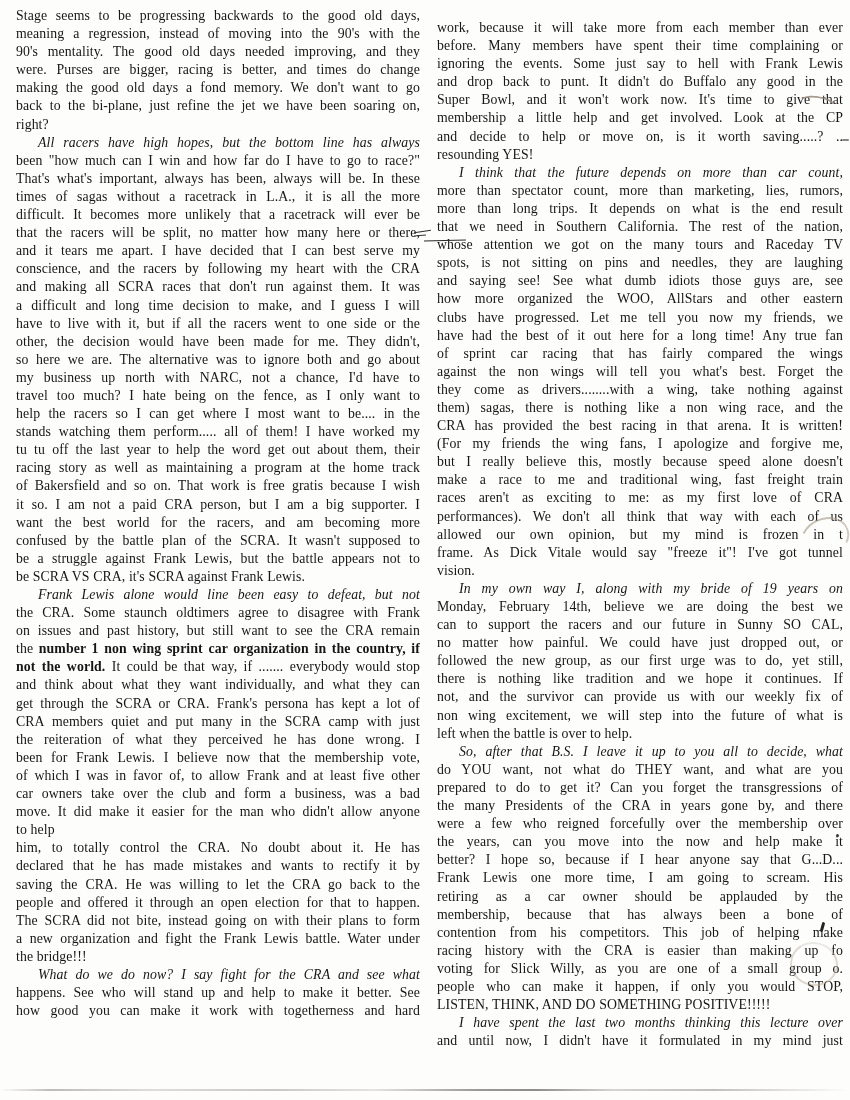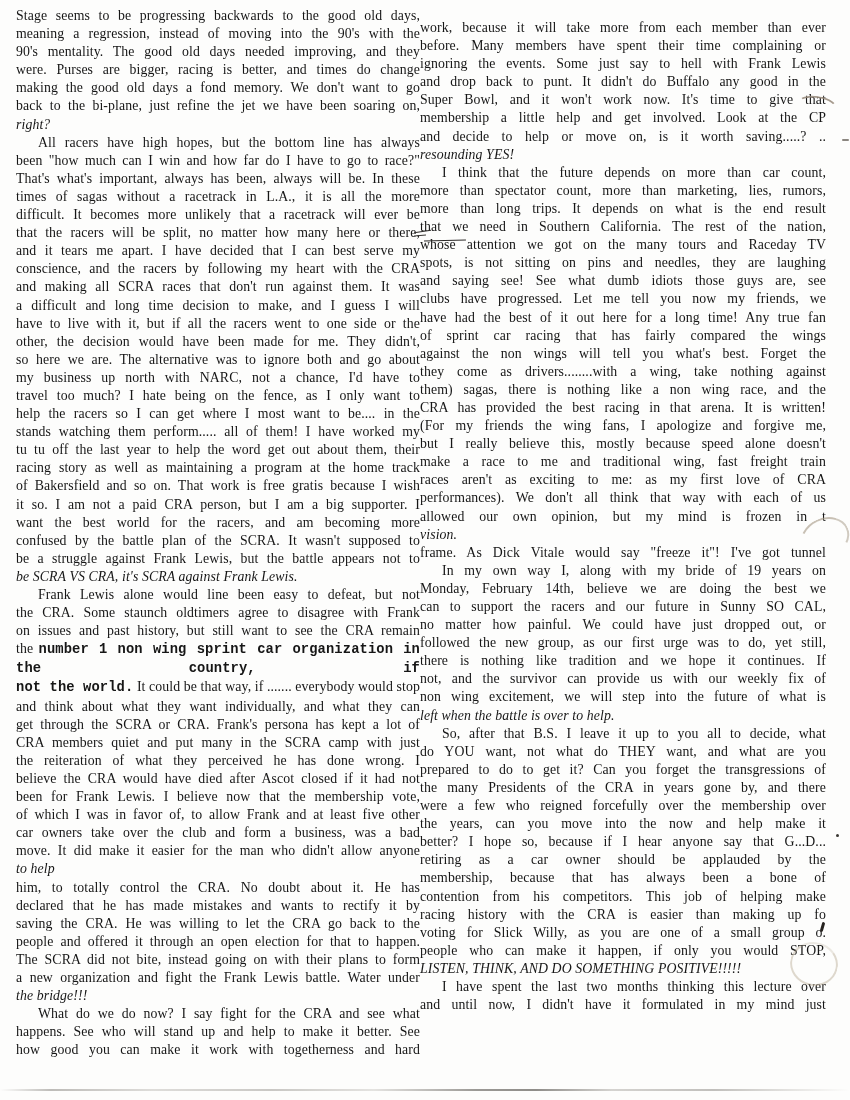--- a/index.html
+++ b/index.html
@@ -6,34 +6,34 @@
   .page{
     position:relative;
     width:850px;height:1100px;
     background:#fdfdfc;
     overflow:hidden;
     font-family:"Liberation Serif","DejaVu Serif",serif;
     color:#161616;
   }
   .columns{
     position:absolute;left:16px;top:7px;
-    display:flex;gap:0;
+    display:flex;gap:17px;
   }
   .col{width:404px;}
   .col.rightcol{width:406px;margin-top:12px;}
   .line{
     font-size:13.8px;
     line-height:18.1px;
     text-align:justify;
     text-align-last:justify;
     letter-spacing:0.1px;
   }
-  .line.lastleft{text-align-last:left;font-style:italic;}
-  .line.indent{text-indent:22px;}
-  .line b{font-weight:bold;font-family:Liberation Mono, monospace;}
+  .line.lastleft{text-align-last:left;}
+  .line.indent{text-indent:22px;font-style:italic;}
+  .line b{font-weight:bold;}
   
   .art{position:absolute;pointer-events:none;}
   .art-arc{
     border:2px solid transparent;
     border-top:2px solid rgba(150,138,122,0.85);
     border-radius:50%;
     transform:rotate(9deg);
   }
   .art-arc2{
     border:2px solid transparent;
@@ -123,21 +123,20 @@
         <div class="line lastleft">be SCRA VS CRA, it's SCRA against Frank Lewis.</div>
         <div class="line indent">Frank Lewis alone would line been easy to defeat, but not</div>
         <div class="line">the CRA. Some staunch oldtimers agree to disagree with Frank</div>
         <div class="line">on issues and past history, but still want to see the CRA remain</div>
         <div class="line">the <b>number 1 non wing sprint car organization in the country, if</b></div>
         <div class="line"><b>not the world.</b> It could be that way, if ....... everybody would stop</div>
         <div class="line">and think about what they want individually, and what they can</div>
         <div class="line">get through the SCRA or CRA. Frank's persona has kept a lot of</div>
         <div class="line">CRA members quiet and put many in the SCRA camp with just</div>
         <div class="line">the reiteration of what they perceived he has done wrong. I</div>
-        <div class="line">believe the CRA would have died after Ascot closed if it had not</div>
         <div class="line">been for Frank Lewis. I believe now that the membership vote,</div>
         <div class="line">of which I was in favor of, to allow Frank and at least five other</div>
         <div class="line">car owners take over the club and form a business, was a bad</div>
         <div class="line">move. It did make it easier for the man who didn't allow anyone</div>
         <div class="line lastleft">to help</div>
         <div class="line">him, to totally control the CRA. No doubt about it. He has</div>
         <div class="line">declared that he has made mistakes and wants to rectify it by</div>
         <div class="line">saving the CRA. He was willing to let the CRA go back to the</div>
         <div class="line">people and offered it through an open election for that to happen.</div>
         <div class="line">The SCRA did not bite, instead going on with their plans to form</div>
@@ -156,51 +155,53 @@
         <div class="line">membership a little help and get involved. Look at the CP</div>
         <div class="line">and decide to help or move on, is it worth saving.....? ..</div>
         <div class="line lastleft">resounding YES!</div>
         <div class="line indent">I think that the future depends on more than car count,</div>
         <div class="line">more than spectator count, more than marketing, lies, rumors,</div>
         <div class="line">more than long trips. It depends on what is the end result</div>
         <div class="line">that we need in Southern California. The rest of the nation,</div>
         <div class="line">whose attention we got on the many tours and Raceday TV</div>
         <div class="line">spots, is not sitting on pins and needles, they are laughing</div>
         <div class="line">and saying see! See what dumb idiots those guys are, see</div>
+        <div class="line">how more organized the WOO, AllStars and other eastern</div>
         <div class="line">clubs have progressed. Let me tell you now my friends, we</div>
         <div class="line">have had the best of it out here for a long time! Any true fan</div>
         <div class="line">of sprint car racing that has fairly compared the wings</div>
         <div class="line">against the non wings will tell you what's best. Forget the</div>
         <div class="line">they come as drivers........with a wing, take nothing against</div>
         <div class="line">them) sagas, there is nothing like a non wing race, and the</div>
         <div class="line">CRA has provided the best racing in that arena. It is written!</div>
         <div class="line">(For my friends the wing fans, I apologize and forgive me,</div>
         <div class="line">but I really believe this, mostly because speed alone doesn't</div>
         <div class="line">make a race to me and traditional wing, fast freight train</div>
         <div class="line">races aren't as exciting to me: as my first love of CRA</div>
         <div class="line">performances). We don't all think that way with each of us</div>
         <div class="line">allowed our own opinion, but my mind is frozen in t</div>
+        <div class="line">frame. As Dick Vitale would say "freeze it"! I've got tunnel</div>
         <div class="line lastleft">vision.</div>
-        <div class="line">frame. As Dick Vitale would say "freeze it"! I've got tunnel</div>
         <div class="line indent">In my own way I, along with my bride of 19 years on</div>
         <div class="line">Monday, February 14th, believe we are doing the best we</div>
         <div class="line">can to support the racers and our future in Sunny SO CAL,</div>
         <div class="line">no matter how painful. We could have just dropped out, or</div>
         <div class="line">followed the new group, as our first urge was to do, yet still,</div>
         <div class="line">there is nothing like tradition and we hope it continues. If</div>
         <div class="line">not, and the survivor can provide us with our weekly fix of</div>
         <div class="line">non wing excitement, we will step into the future of what is</div>
         <div class="line lastleft">left when the battle is over to help.</div>
         <div class="line indent">So, after that B.S. I leave it up to you all to decide, what</div>
         <div class="line">do YOU want, not what do THEY want, and what are you</div>
         <div class="line">prepared to do to get it? Can you forget the transgressions of</div>
         <div class="line">the many Presidents of the CRA in years gone by, and there</div>
         <div class="line">were a few who reigned forcefully over the membership over</div>
         <div class="line">the years, can you move into the now and help make it</div>
         <div class="line">better? I hope so, because if I hear anyone say that G...D...</div>
+        <div class="line">Frank Lewis one more time, I am going to scream. His</div>
         <div class="line">retiring as a car owner should be applauded by the</div>
         <div class="line">membership, because that has always been a bone of</div>
         <div class="line">contention from his competitors. This job of helping make</div>
         <div class="line">racing history with the CRA is easier than making up fo</div>
         <div class="line">voting for Slick Willy, as you are one of a small group o.</div>
         <div class="line">people who can make it happen, if only you would STOP,</div>
         <div class="line lastleft">LISTEN, THINK, AND DO SOMETHING POSITIVE!!!!!</div>
         <div class="line indent">I have spent the last two months thinking this lecture over</div>
         <div class="line">and until now, I didn't have it formulated in my mind just</div>
       </div>

